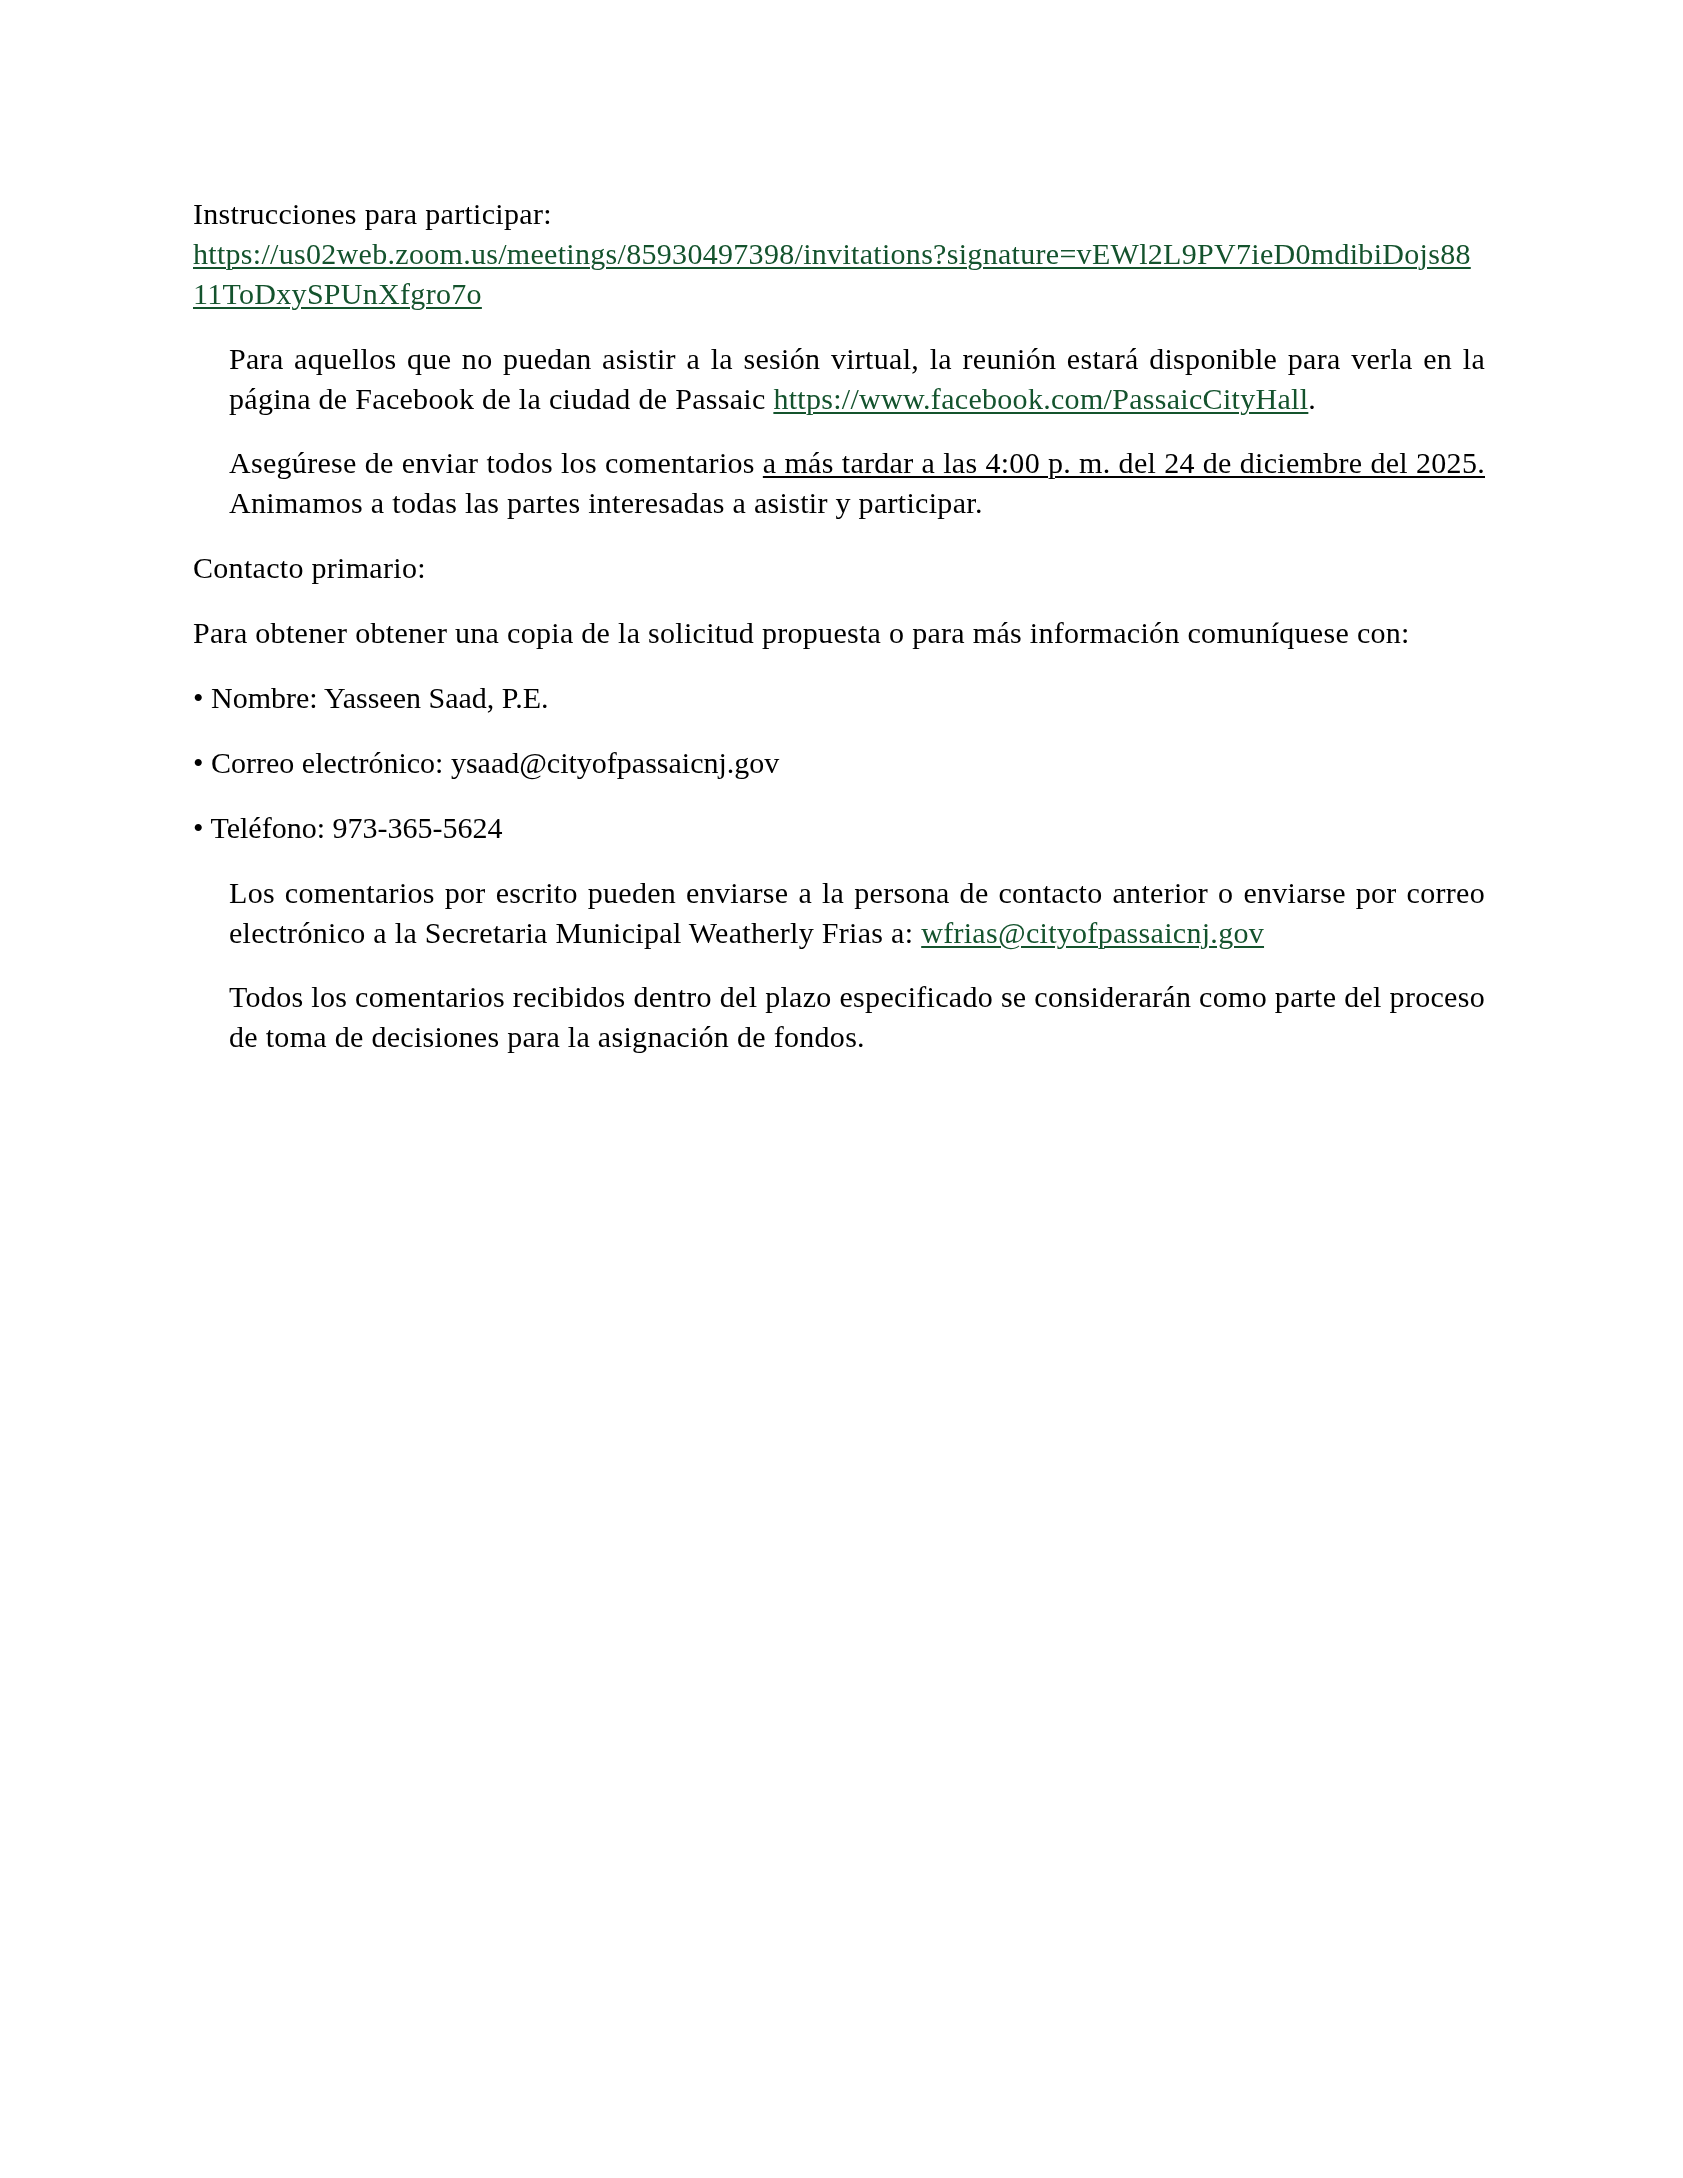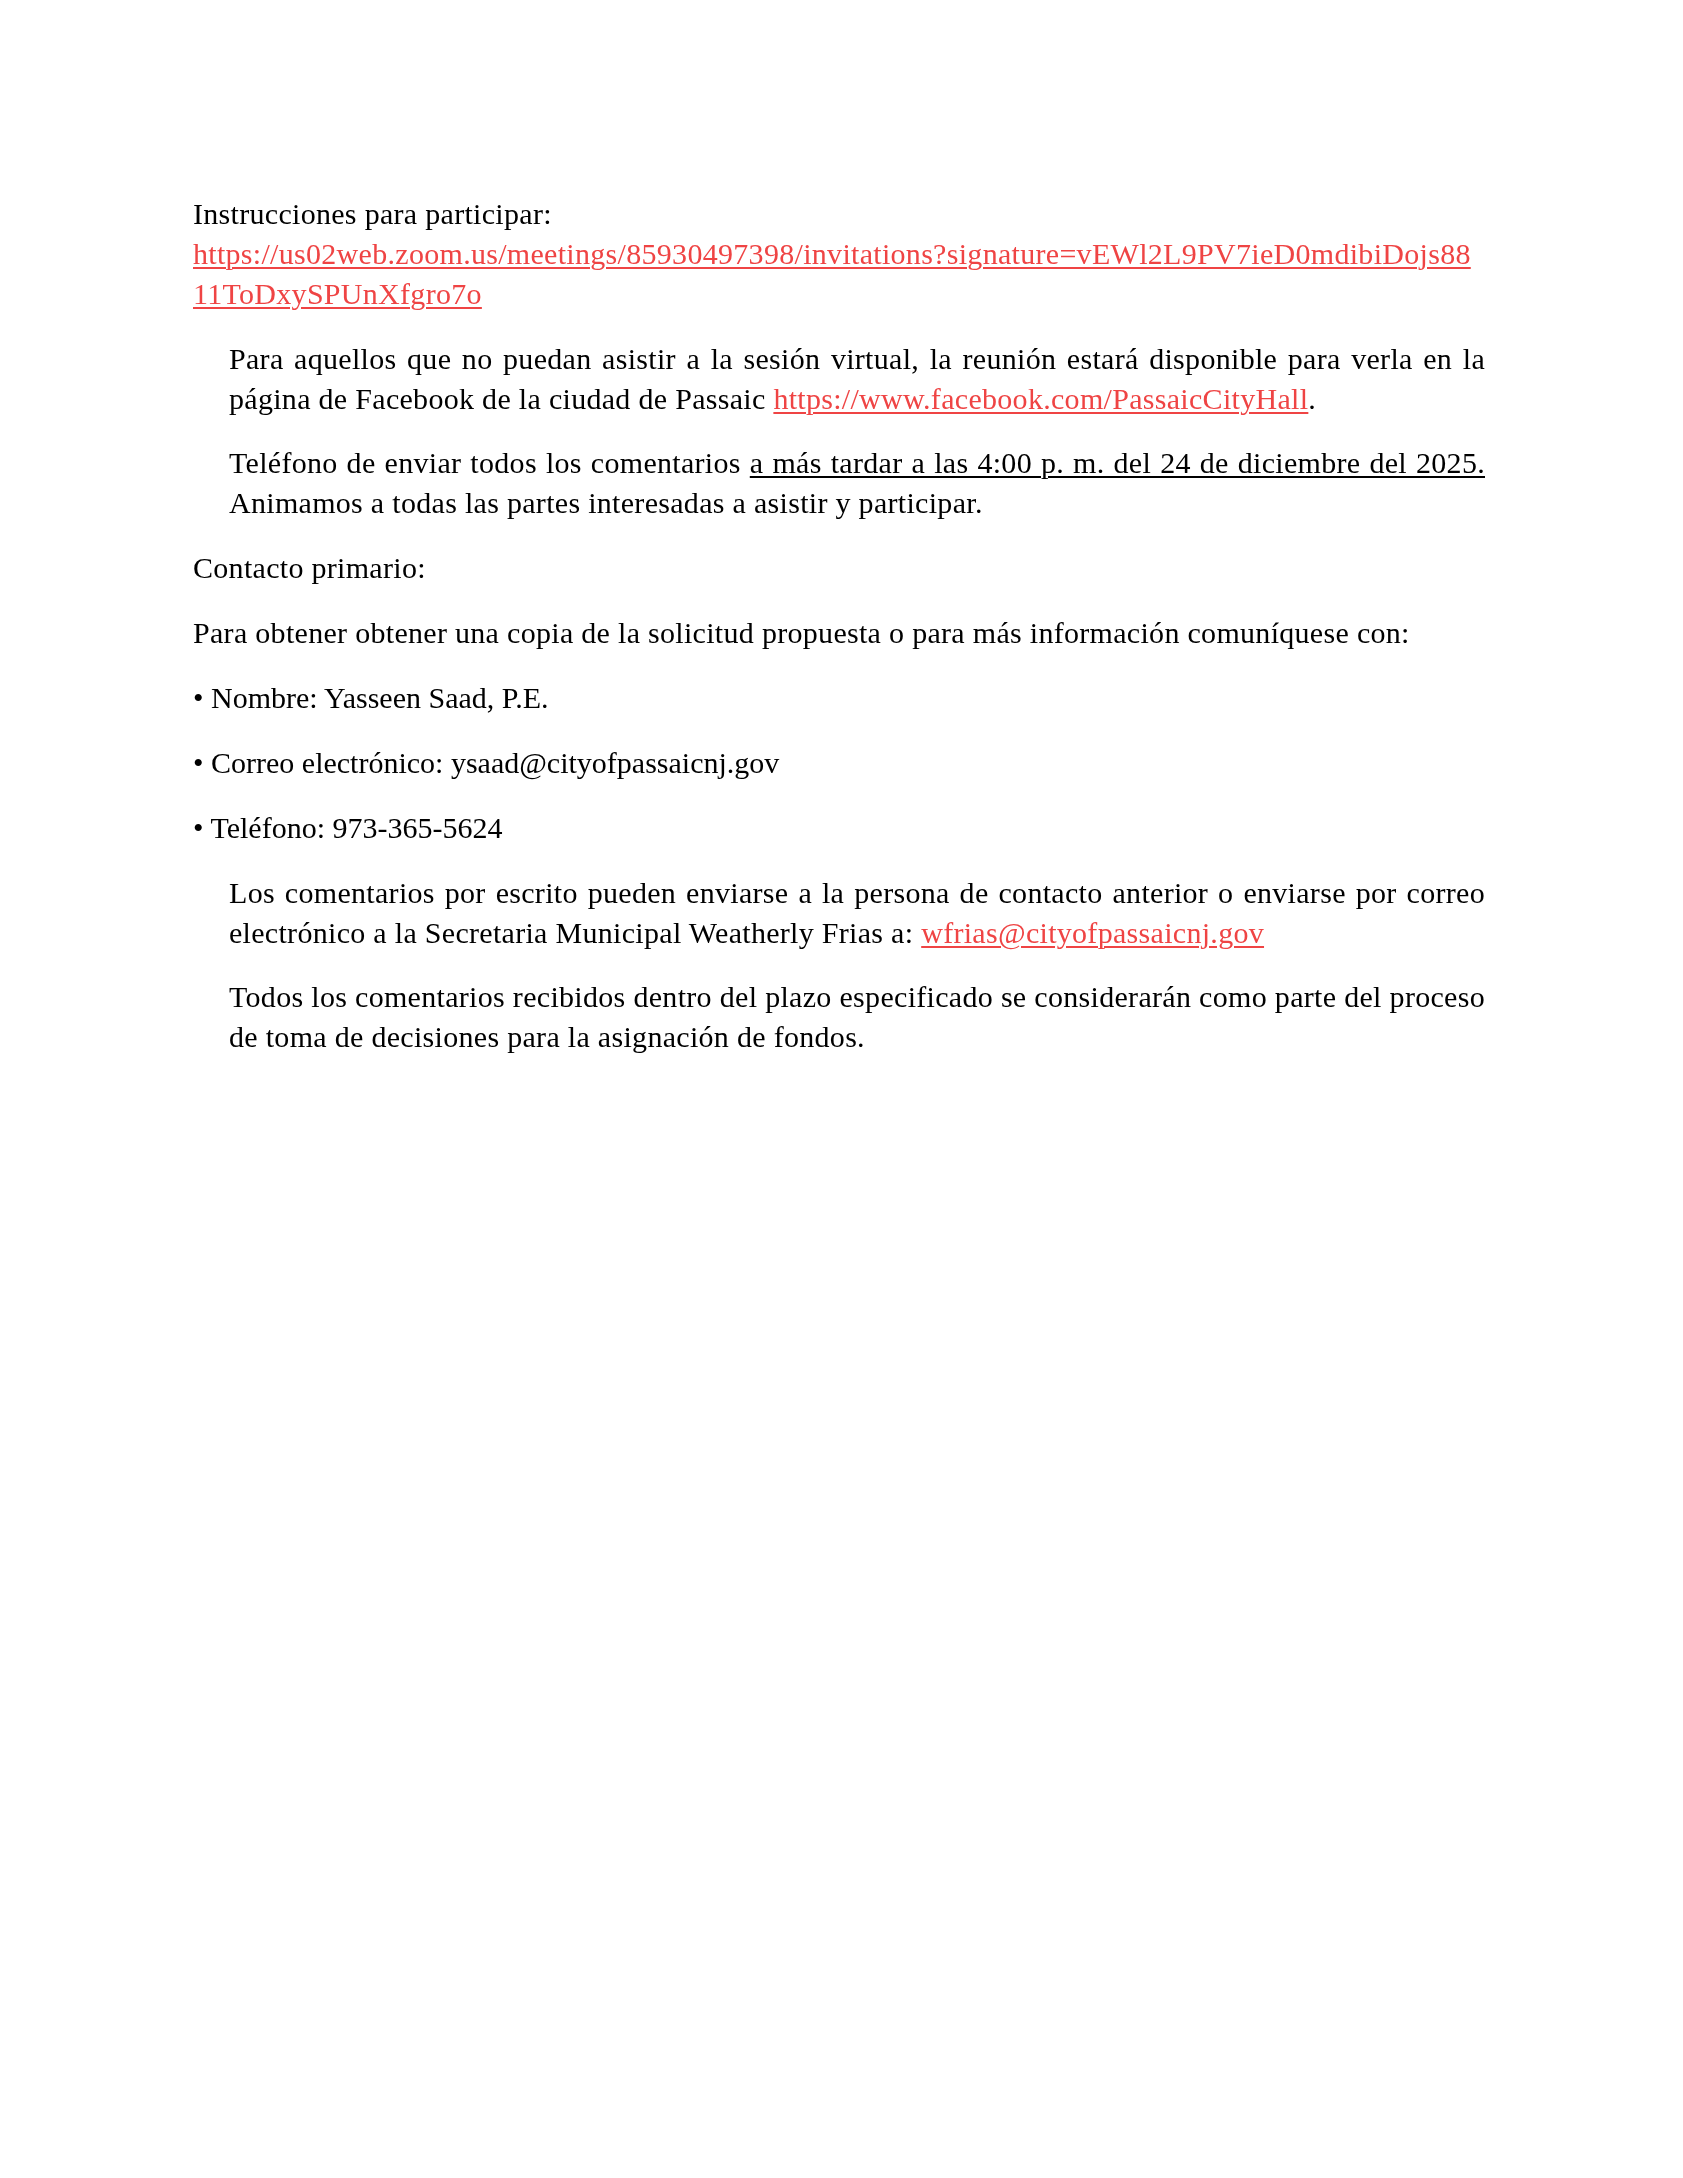--- a/index.html
+++ b/index.html
@@ -40,21 +40,21 @@
   p.bullet {
     margin: 8px 0 25px 0;
     font-size: 30px;
     line-height: 1.33;
     text-align: left;
   }
   .lead-line {
     display: block;
   }
   a.link, .link {
-    color: #ef4444;
+    color: #14532d;
     text-decoration: underline;
     text-decoration-thickness: 1.5px;
     text-underline-offset: 2.5px;
     word-break: break-all;
   }
   .u {
     text-decoration: underline;
     text-decoration-thickness: 1.5px;
     text-underline-offset: 3px;
   }
@@ -71,21 +71,21 @@
     <p class="para">
       <span class="lead-line">Instrucciones para participar:</span>
       <a class="link" href="#">https://us02web.zoom.us/meetings/85930497398/invitations?signature=vEWl2L9PV7ieD0mdibiDojs8811ToDxySPUnXfgro7o</a>
     </p>
 
     <p class="para justify">
       <span>Para aquellos que no puedan asistir a la sesión virtual, la reunión estará disponible para verla en la página de Facebook de la ciudad de Passaic </span><a class="link" href="#">https://www.facebook.com/PassaicCityHall</a><span>.</span>
     </p>
 
     <p class="para justify">
-      <span>Teléfono de enviar todos los comentarios </span><span class="u">a más tardar a las 4:00 p. m. del 24 de diciembre del 2025.</span><span> Animamos a todas las partes interesadas a asistir y participar.</span>
+      <span>Asegúrese de enviar todos los comentarios </span><span class="u">a más tardar a las 4:00 p. m. del 24 de diciembre del 2025.</span><span> Animamos a todas las partes interesadas a asistir y participar.</span>
     </p>
 
     <p class="para">
       <span class="bold">Contacto primario</span><span>:</span>
     </p>
 
     <p class="para">Para obtener obtener una copia de la solicitud propuesta o para más información comuníquese con:</p>
 
     <p class="bullet">
       <span>•</span>

